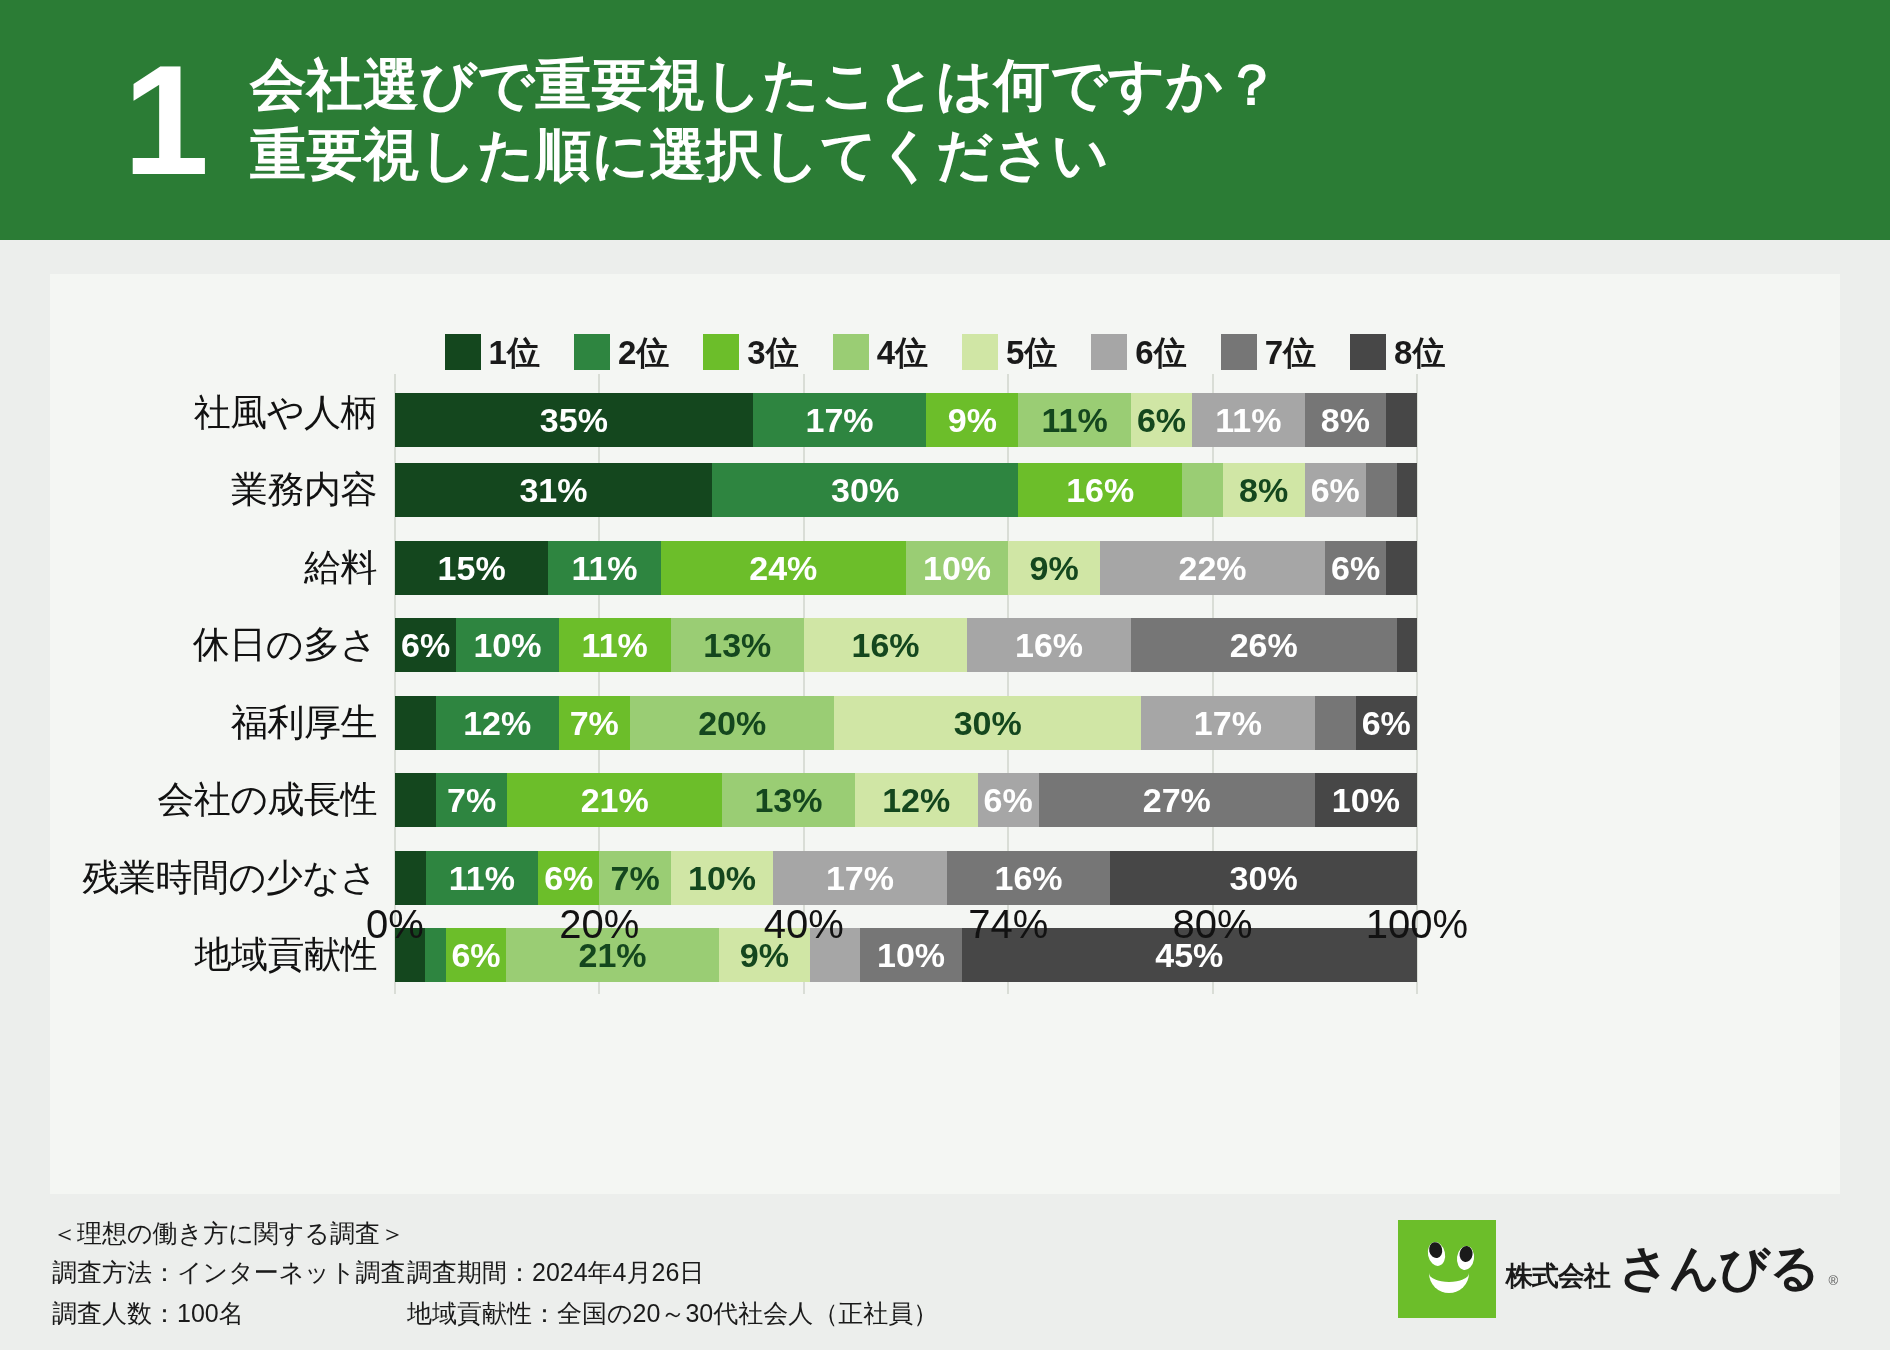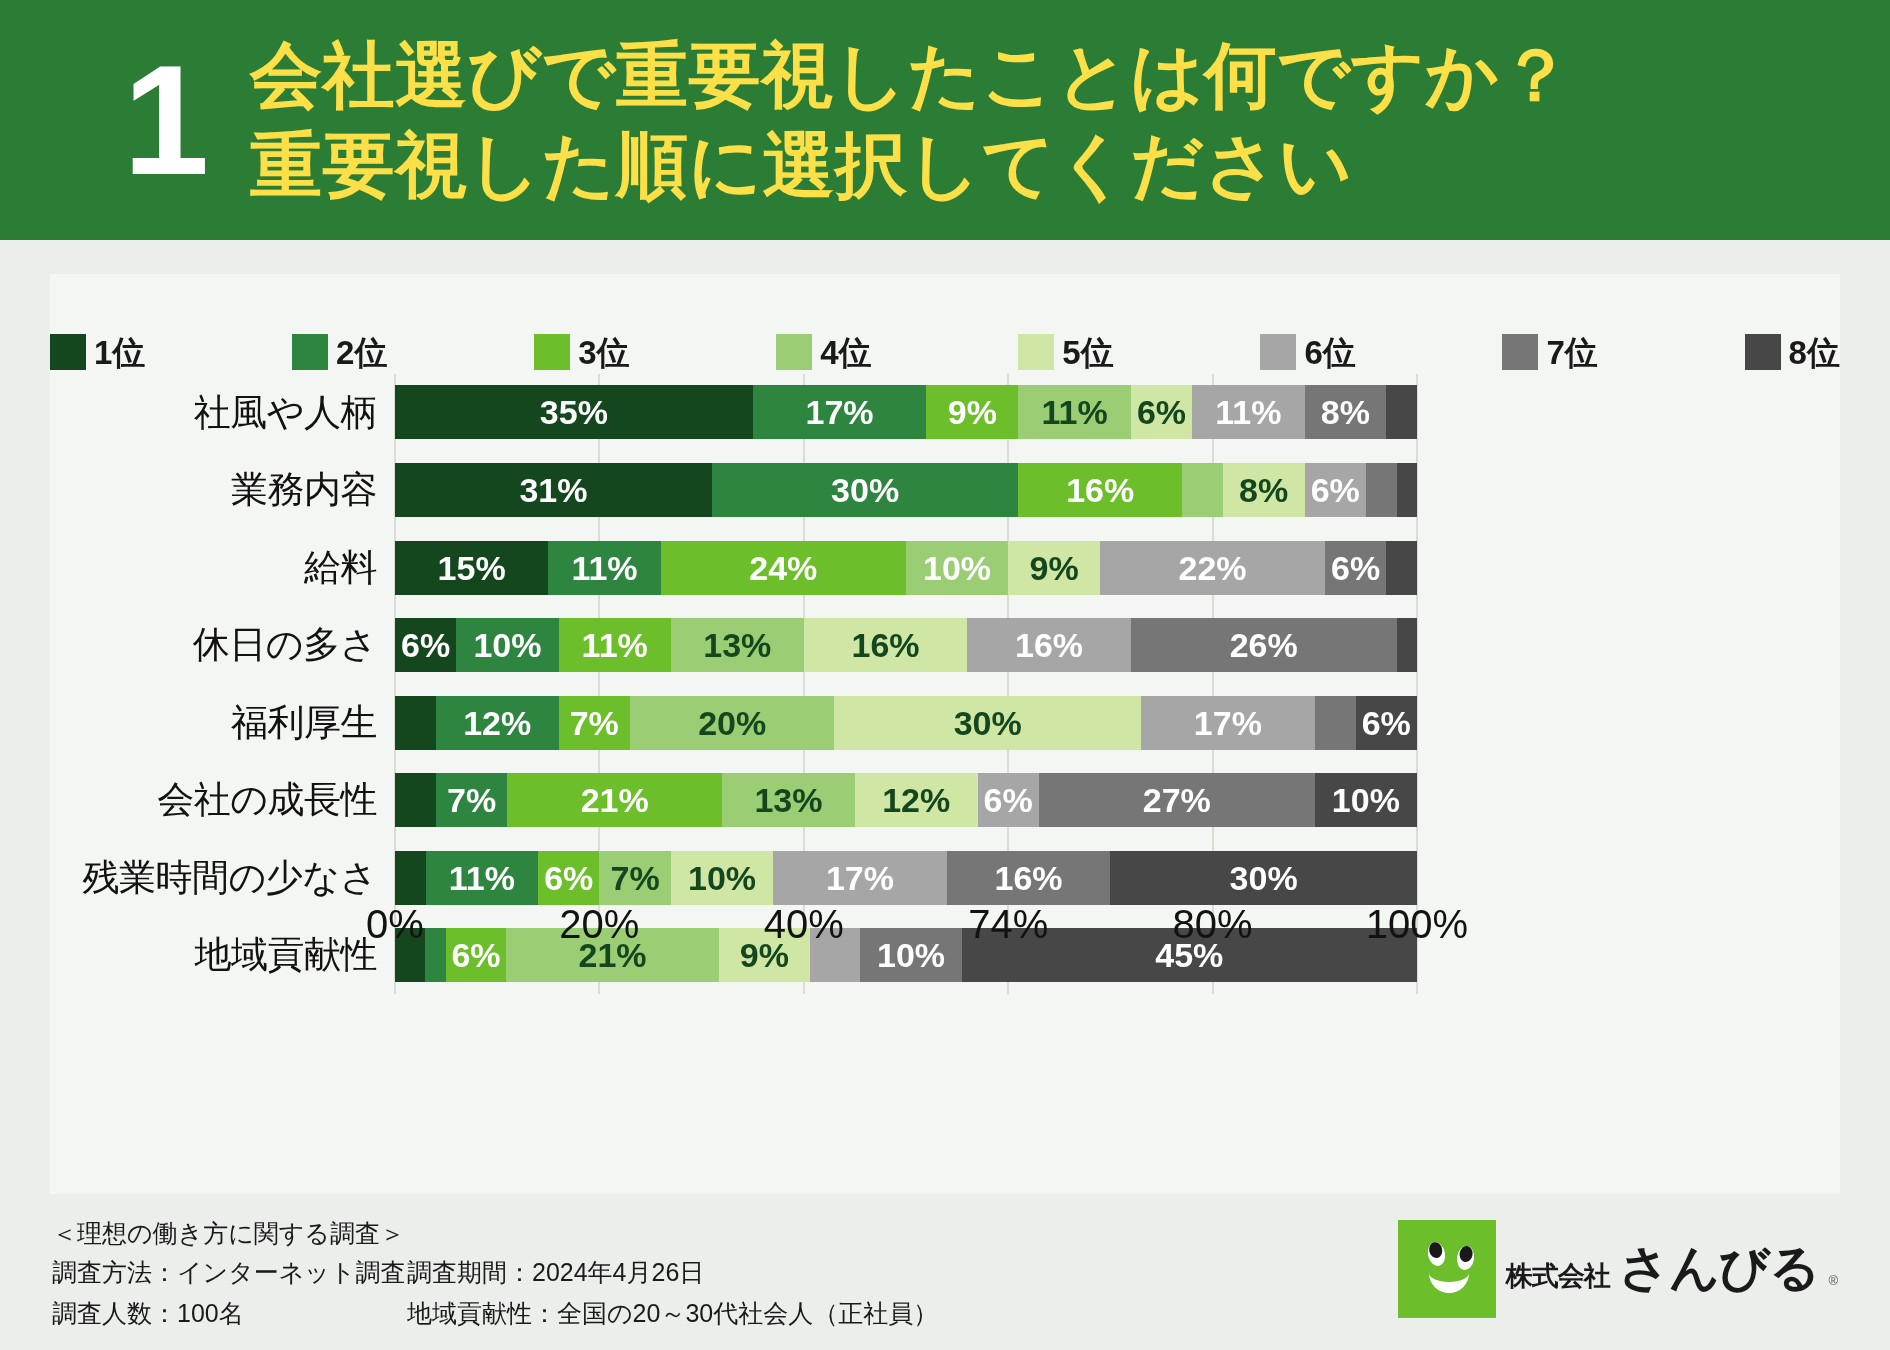--- a/index.html
+++ b/index.html
@@ -26,43 +26,43 @@
     width: 160px;
     text-align: center;
     letter-spacing: -2px;
   }
   #header-title-block {
     display: flex; flex-direction: column;
     justify-content: center;
     margin-left: 5px;
   }
   .header-line {
-    color: #fde047;
-    font-size: 72px;
+    color: #ffffff;
+    font-size: 56px;
     font-weight: 700;
     line-height: 1.25;
     letter-spacing: 0.5px;
     white-space: nowrap;
   }
 
   
   #chart-card {
     position: absolute;
     left: 50px; top: 274px;
     width: 1790px; height: 920px;
     background: #f4f6f3;
   }
 
   
   #legend {
     position: absolute;
     left: 0; top: 60px;
     width: 1790px;
     display: flex;
-    justify-content: space-between;
+    justify-content: center;
     align-items: center;
     gap: 34px;
   }
   .legend-item { display: flex; align-items: center; gap: 8px; }
   .legend-swatch { width: 36px; height: 36px; display: block; }
   .legend-label {
     font-size: 33px; font-weight: 700; color: #1a1a1a;
     line-height: 1;
   }
 
@@ -252,21 +252,21 @@
         <div class="cat-label">残業時間の少なさ</div>
         <div class="cat-label">地域貢献性</div>
       </div>
     <div id="bars-area">
         <div class="gridline" style="left: calc(0% - 1px);"></div>
         <div class="gridline" style="left: calc(20% - 1px);"></div>
         <div class="gridline" style="left: calc(40% - 1px);"></div>
         <div class="gridline" style="left: calc(60% - 1px);"></div>
         <div class="gridline" style="left: calc(80% - 1px);"></div>
         <div class="gridline" style="left: calc(100% - 1px);"></div>
-        <div class="bar-row" style="top: 11px; height: 54px;">
+        <div class="bar-row" style="top: 19px; height: 54px;">
           <div class="seg light-text" style="width: 35%; background: rgb(20, 71, 30);">35%</div>
           <div class="seg light-text" style="width: 17%; background: rgb(46, 133, 64);">17%</div>
           <div class="seg light-text" style="width: 9%; background: rgb(108, 190, 42);">9%</div>
           <div class="seg dark-text" style="width: 11%; background: rgb(154, 205, 116);">11%</div>
           <div class="seg dark-text" style="width: 6%; background: rgb(208, 230, 165);">6%</div>
           <div class="seg light-text" style="width: 11%; background: rgb(166, 166, 166);">11%</div>
           <div class="seg light-text" style="width: 8%; background: rgb(118, 118, 118);">8%</div>
           <div class="seg light-text" style="width: 3%; background: rgb(71, 71, 71);"></div>
         </div>
         <div class="bar-row" style="top: 89.25px; height: 54px;">

